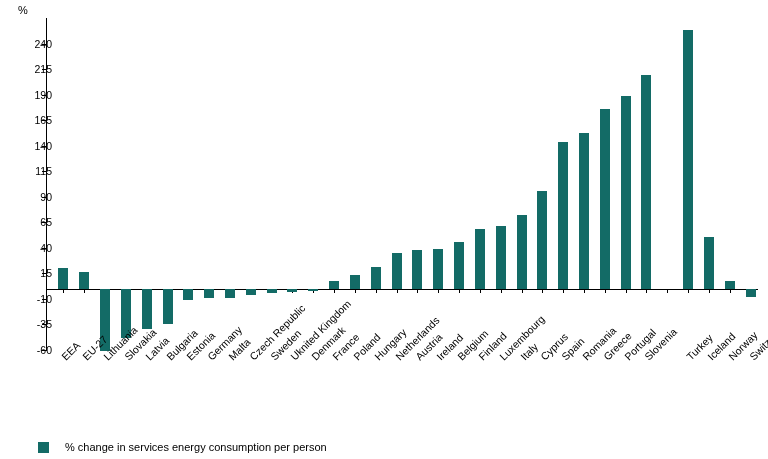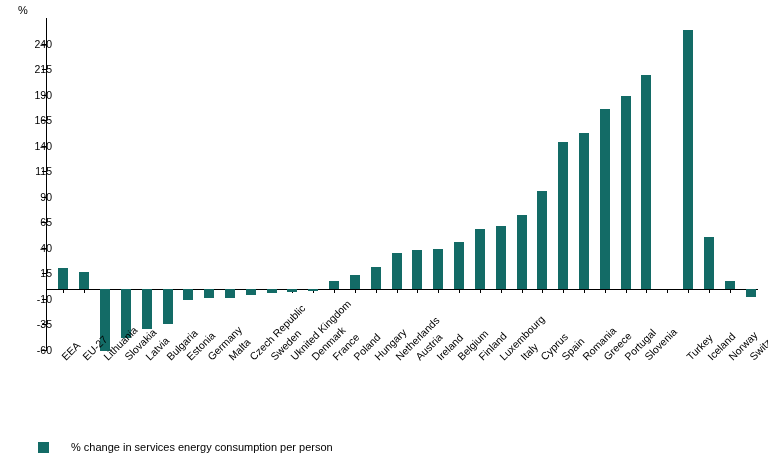--- a/index.html
+++ b/index.html
@@ -99,21 +99,21 @@
     white-space: nowrap;
     color: #000;
     text-align: right;
   }
   .legend {
     position: absolute;
     left: 38px;
     top: 441px;
     display: flex;
     align-items: center;
-    gap: 22px;
+    gap: 16px;
   }
   .legend-swatch {
     width: 11px;
     height: 11px;
     background: #136b66;
   }
   .legend-text {
     font-size: 11px;
     color: #000;
   }

